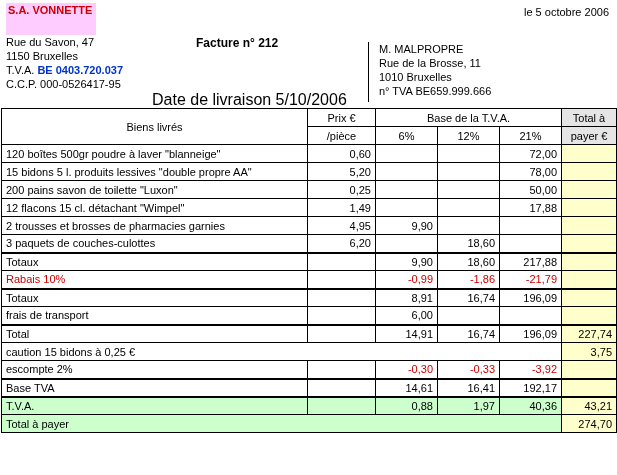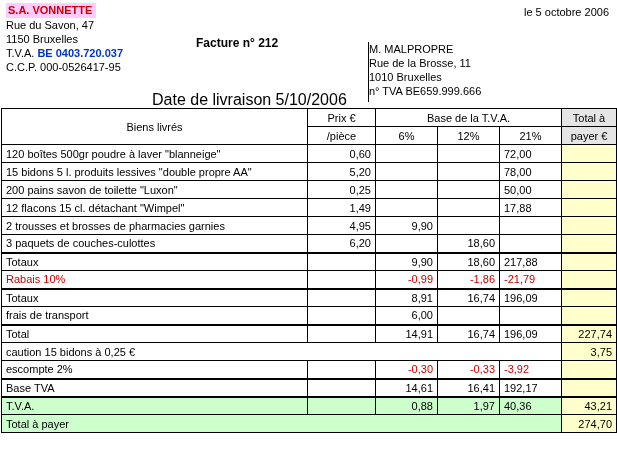--- a/index.html
+++ b/index.html
@@ -29,21 +29,21 @@
     height: 108px;
     box-sizing: border-box;
     padding: 3px 6px 0 6px;
   }
   .company-name {
     display: inline-block;
     background: #ffccff;
     color: #cc0000;
     font-weight: bold;
     font-size: 11px;
-    padding: 1px 4px 1px 2px;
+    padding: 1px 4px 18px 2px;
     line-height: 13px;
   }
   .addr-line {
     line-height: 14px;
     font-size: 11px;
   }
   .tva-line {
     line-height: 14px;
     font-size: 11px;
     color: #0033cc;
@@ -66,21 +66,21 @@
     left: 196px;
     top: 36px;
     font-weight: bold;
     font-size: 12px;
   }
   .client-box {
     position: absolute;
     left: 368px;
     top: 42px;
     border-left: 1px solid #000;
-    padding-left: 0;
+    padding-left: 10px;
     height: 60px;
     box-sizing: border-box;
   }
   .client-box div { line-height: 14px; font-size: 11px; }
   .delivery {
     position: absolute;
     left: 152px;
     top: 91px;
     font-size: 16px;
   }
@@ -100,21 +100,21 @@
     vertical-align: middle;
     height: 18px;
     box-sizing: border-box;
     overflow: hidden;
     white-space: nowrap;
   }
   .c-desc { width: 306px; text-align: left; }
   .c-price { width: 68px; text-align: right; }
   .c-6  { width: 62px; text-align: right; }
   .c-12 { width: 62px; text-align: right; }
-  .c-21 { width: 62px; }
+  .c-21 { width: 62px; text-align: right; }
   .c-tot { width: 55px; text-align: right; background: #ffffcc; }
 
   .hdr-center { text-align: center; vertical-align: middle; }
   .hdr-desc { height: 36px; }
   .yellow { background: #e5e5e5; }
   .green { background: #ccffcc; }
   .bold { font-weight: bold; }
   .red { color: #cc0000; }
   .thick-top { border-top: 2px solid #000 !important; }
   .span-desc-price { text-align: left; }

